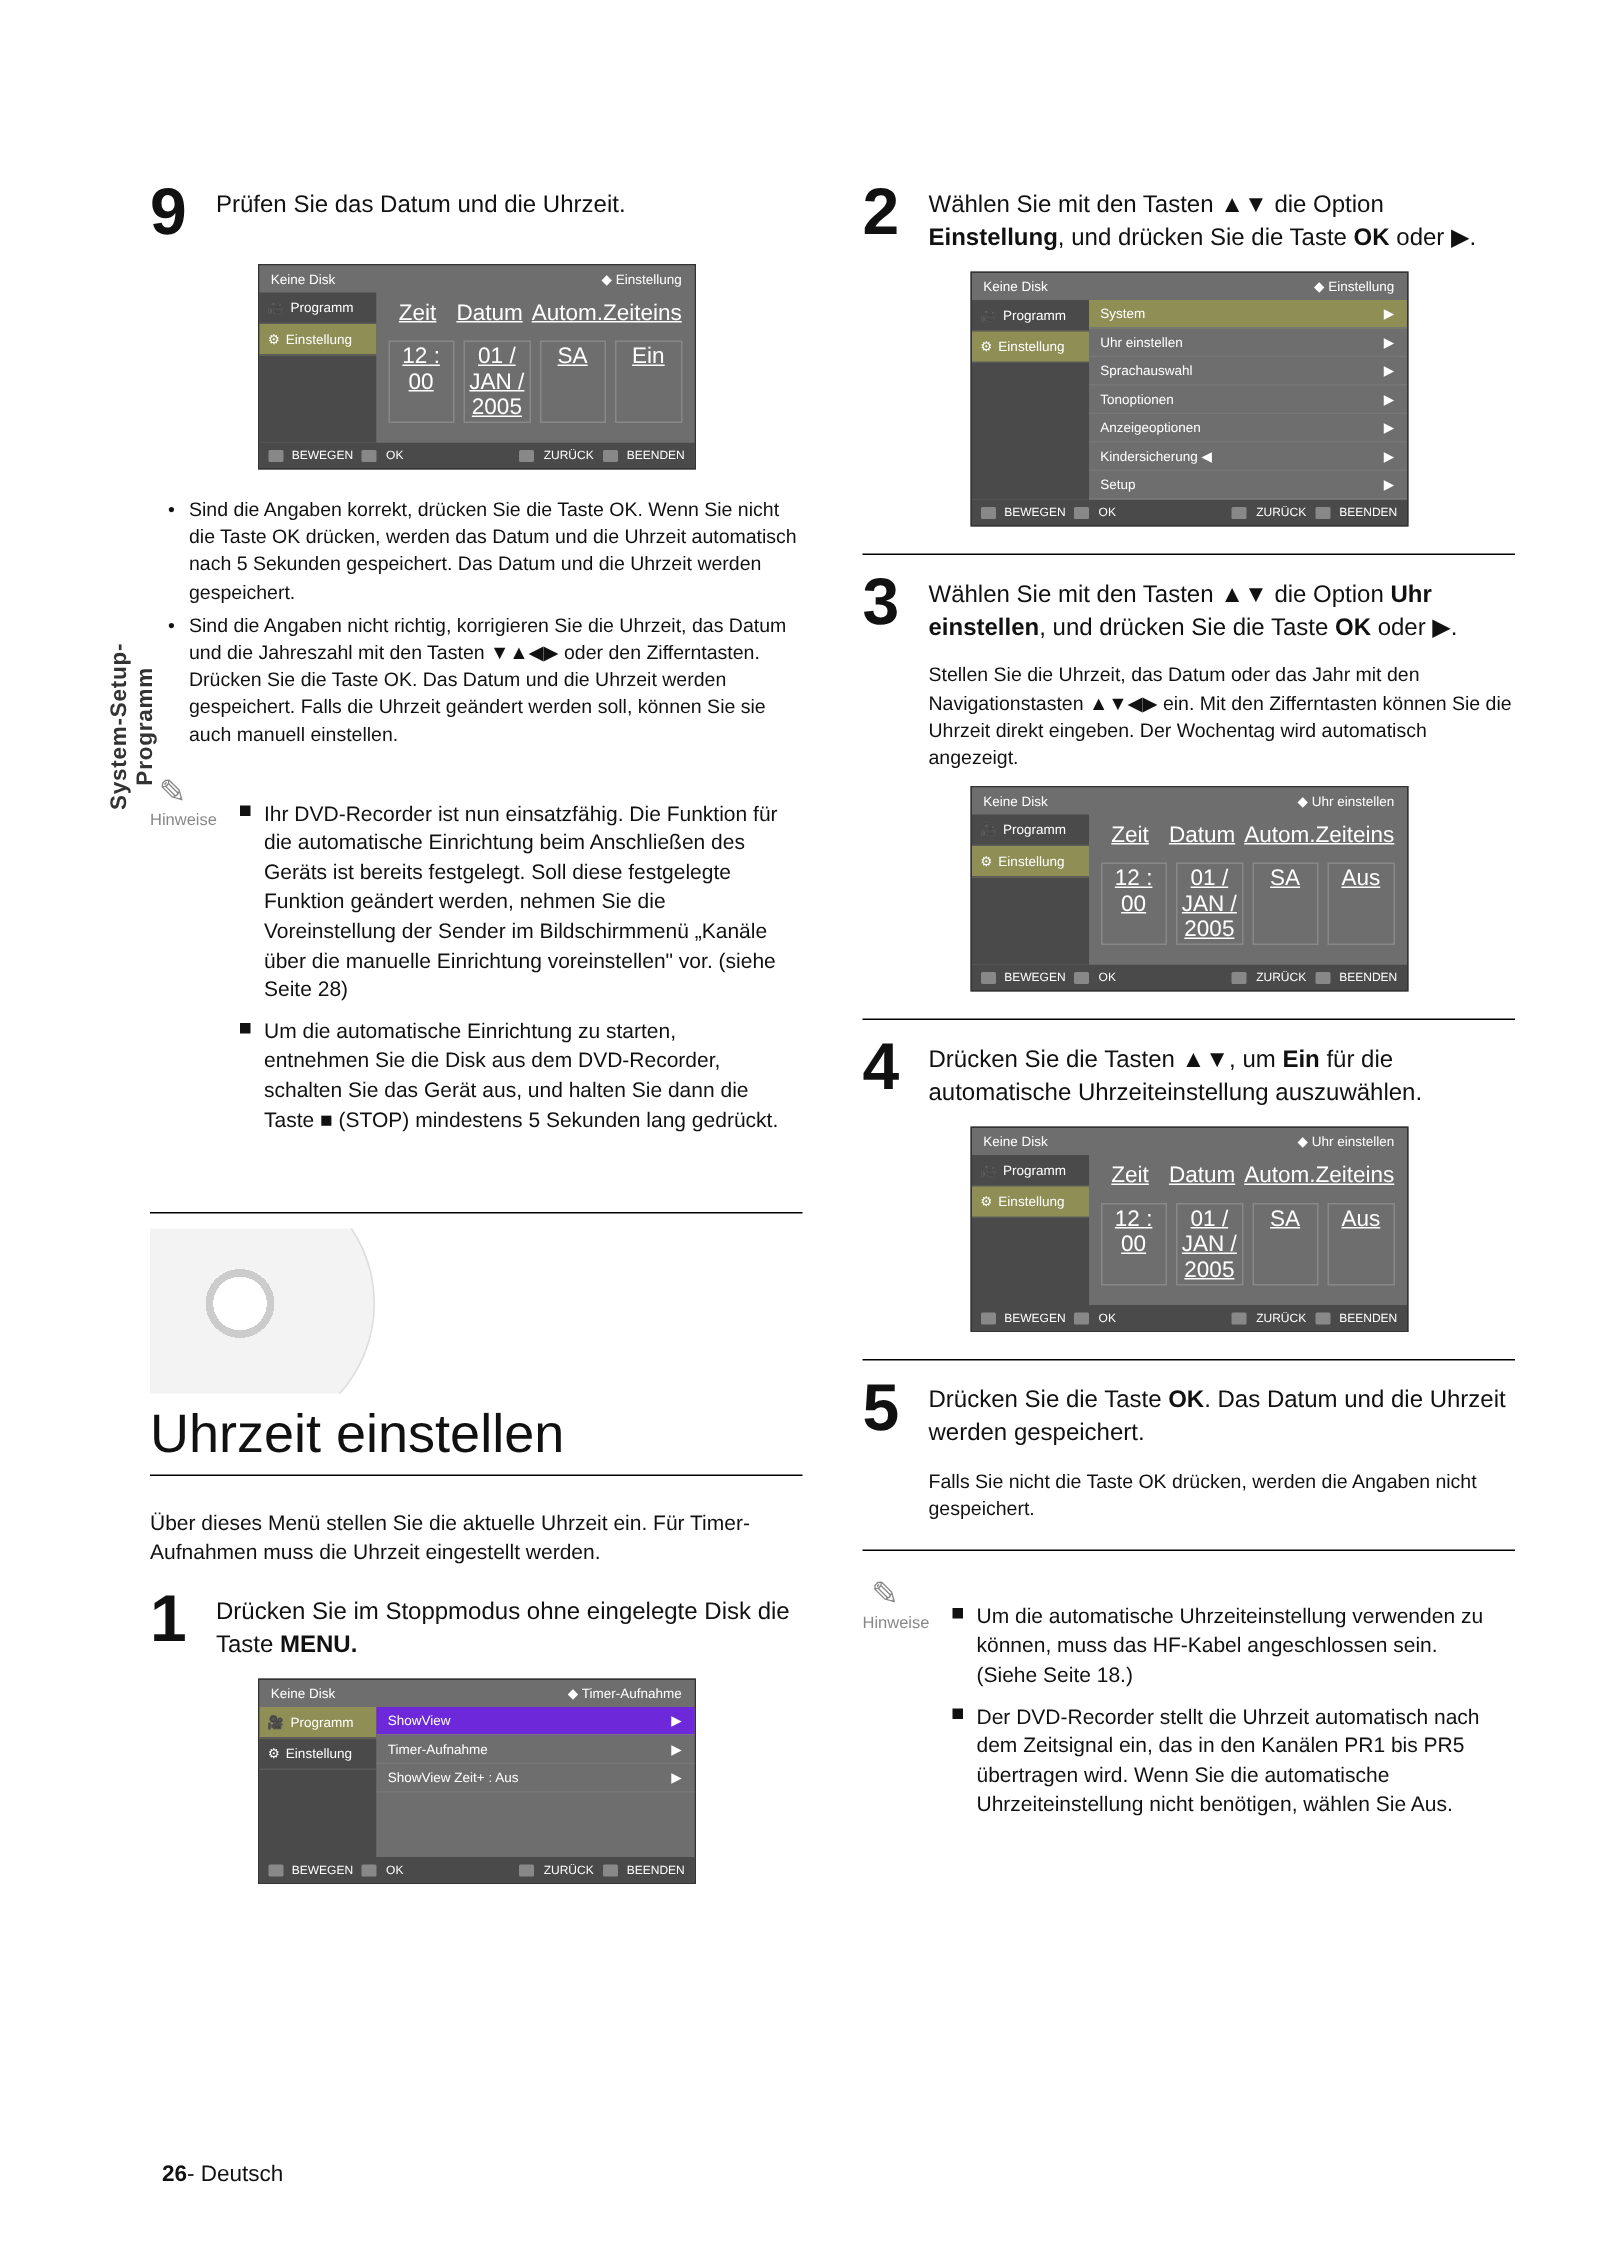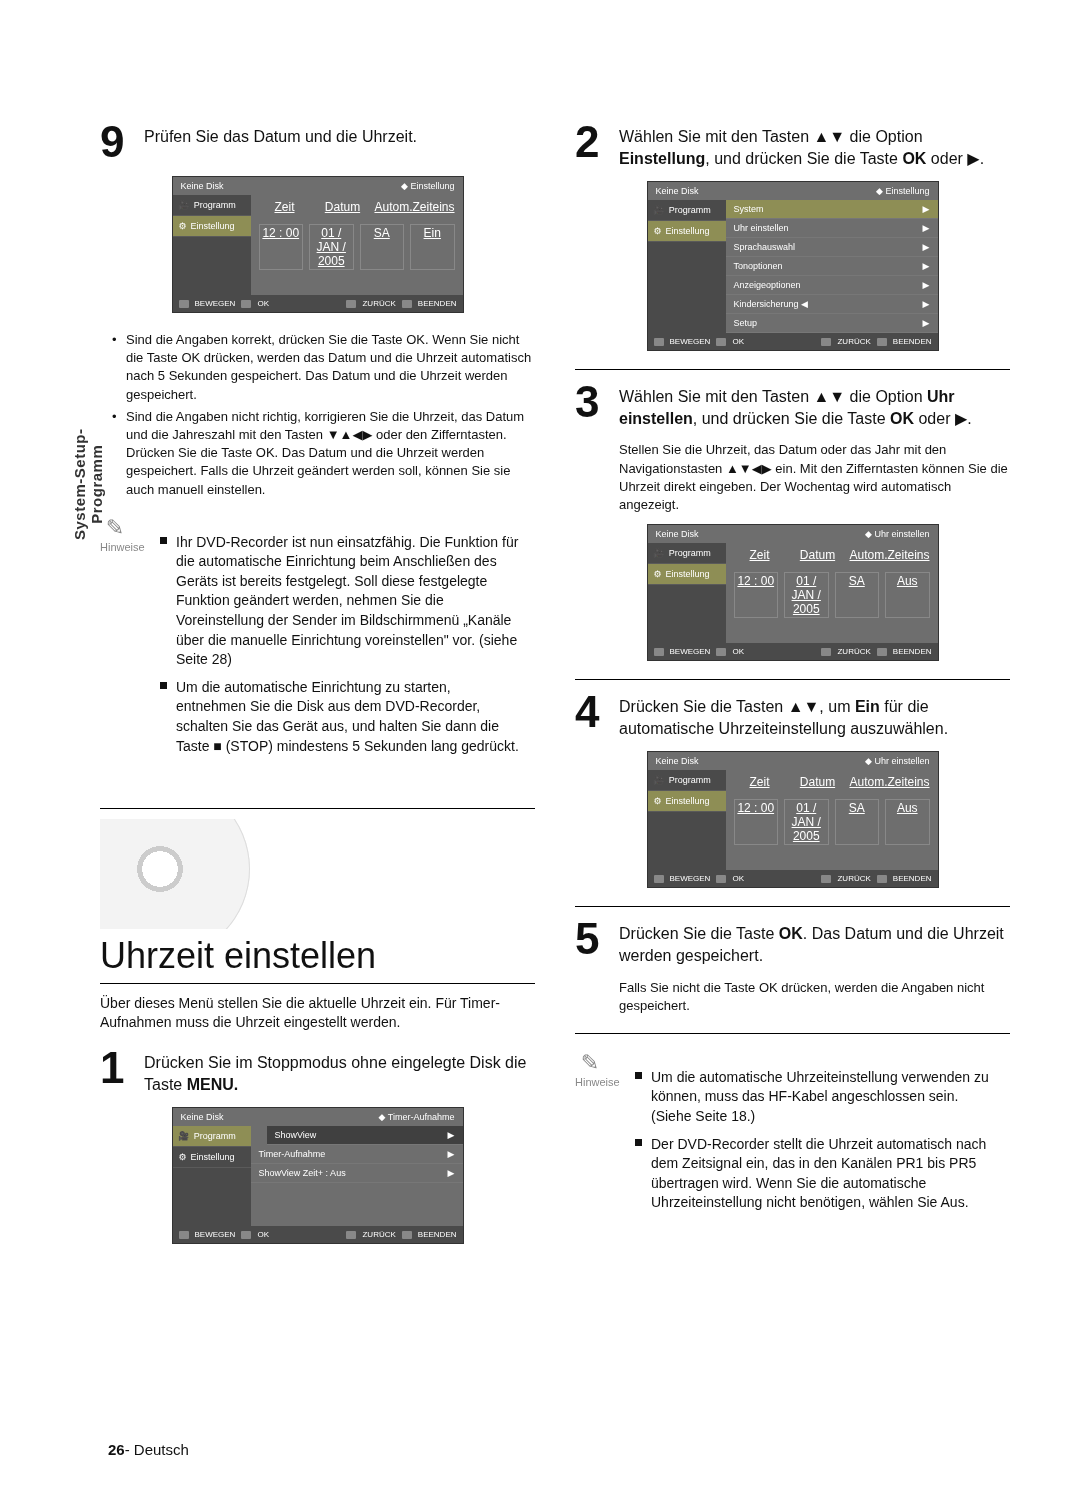--- a/index.html
+++ b/index.html
@@ -38,26 +38,26 @@
     background:radial-gradient(circle at 50% 50%, #fff 0 14%, #ccc 14% 18%, #f3f3f3 18% 70%, #eee 70% 100%);
     box-shadow:0 0 0 1px #ddd inset;}
   
   .osd{width:290px;margin:10px auto 18px;border:1px solid #333;font-size:10px;color:#fff;background:var(--grey-mid);}
   .osd .titlebar{display:flex;justify-content:space-between;padding:4px 8px;background:var(--grey-mid);font-size:9px;}
   .osd .body{display:flex;min-height:100px;}
   .osd .side{width:78px;background:var(--grey-dark);}
   .osd .side .sitem{padding:5px 6px;border-bottom:1px solid #5a5a5a;font-size:9px;display:flex;align-items:center;gap:4px;}
   .osd .side .sitem.sel{background:#8e8e55;}
   .osd .main{flex:1;background:var(--grey-mid);}
-  .osd .row{display:flex;gap:6px;padding:5px 8px;font-size:12px;}
+  .osd .row{display:flex;gap:6px;padding:5px 8px;font-size:15px;}
   .osd .row span{flex:1;text-align:center;}
   .osd .row.hdr span{text-decoration:underline;}
   .osd .row.vals span{border:1px solid #888;padding:1px 2px;min-width:20px;text-decoration:underline;}
   .osd .menu-list .mi{display:flex;justify-content:space-between;align-items:center;padding:4px 8px;border-bottom:1px solid #777;font-size:9px;gap:36px;}
-  .osd .menu-list .mi.sel{background:#404040;margin-left:16px;}
+  .osd .menu-list .mi.sel{background:#6d28d9;}
   .osd .menu-list .mi .arr{font-size:9px;}
   .osd .footer{display:flex;justify-content:space-between;padding:4px 6px;background:var(--grey-dark);font-size:8px;}
   .osd .fgrp{display:flex;gap:6px;align-items:center;}
   .osd .fico{display:inline-block;width:10px;height:8px;background:#888;border-radius:1px;}
   .page-foot{position:absolute;bottom:36px;left:108px;font-size:15px;}
   .page-foot .pn{font-weight:700;}
   .subtext{font-size:13px;line-height:1.4;margin-top:4px;margin-left:44px;}
 </style>
 </head>
 <body>
@@ -135,21 +135,21 @@
       </div>
 
       <hr class="divider">
 
       <div class="cd">
           <div class="disc"></div>
         </div>
       <div class="sect-title">Uhrzeit einstellen</div>
       <hr class="divider" style="margin-top:6px">
 
-      <p class="tiny" style="font-size:14px;margin-top:10px">Über dieses Menü stellen Sie die aktuelle Uhrzeit ein. Für Timer-Aufnahmen muss die Uhrzeit eingestellt werden.</p>
+      <p class="tiny" style="font-size:14px;margin-top:22px">Über dieses Menü stellen Sie die aktuelle Uhrzeit ein. Für Timer-Aufnahmen muss die Uhrzeit eingestellt werden.</p>
 
       <div class="step" style="margin-top:14px">
         <div class="num">1</div>
         <div class="txt">
           <span>Drücken Sie im Stoppmodus ohne eingelegte Disk die Taste </span><span class="strong">MENU.</span>
         </div>
       </div>
 
       <div class="osd">
         <div class="titlebar">

